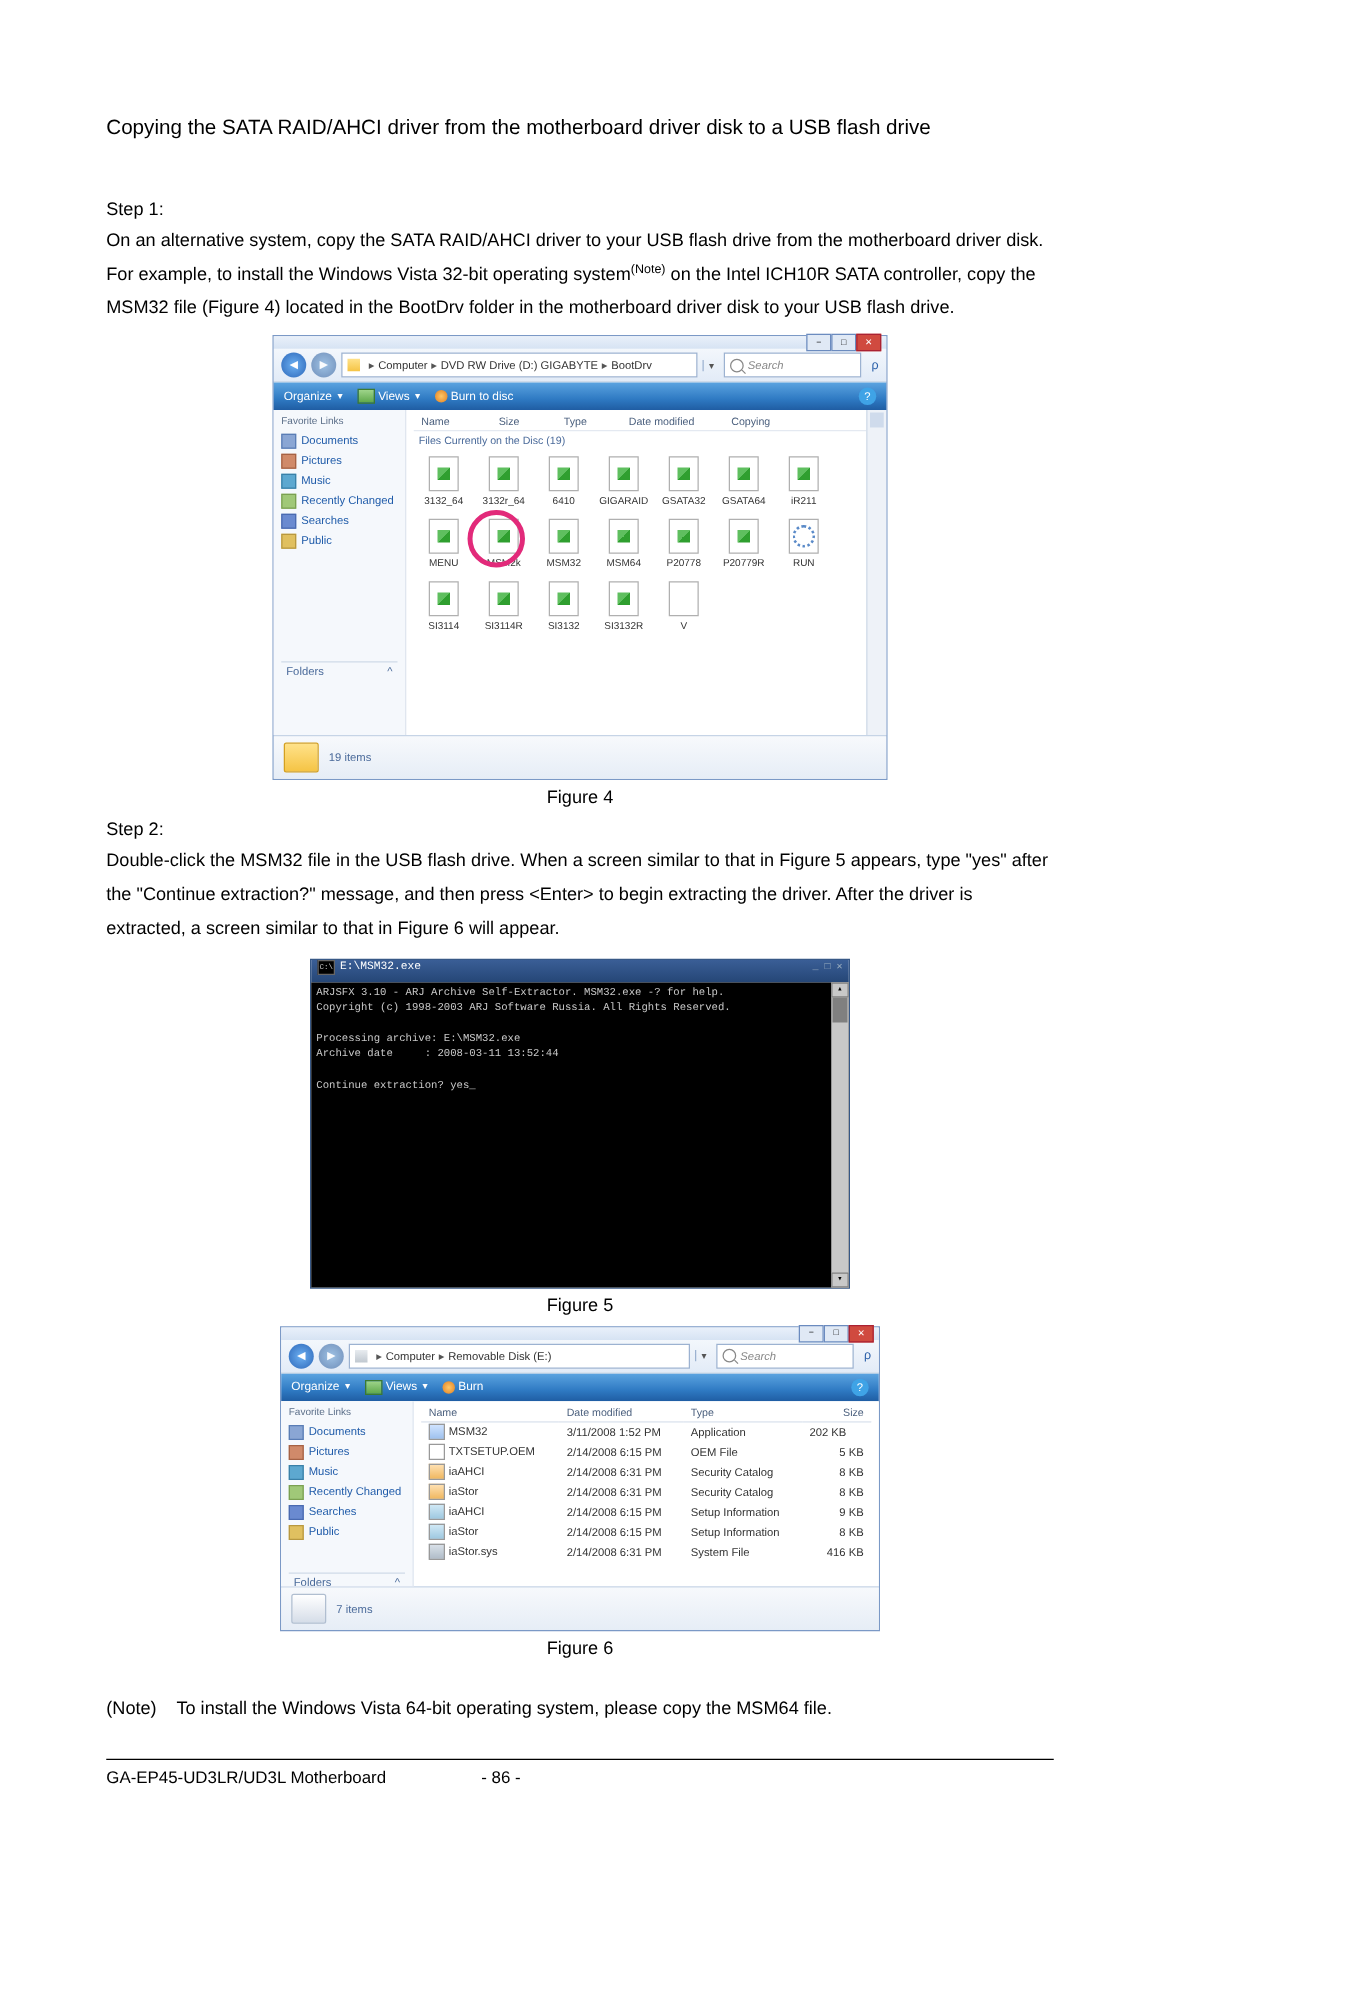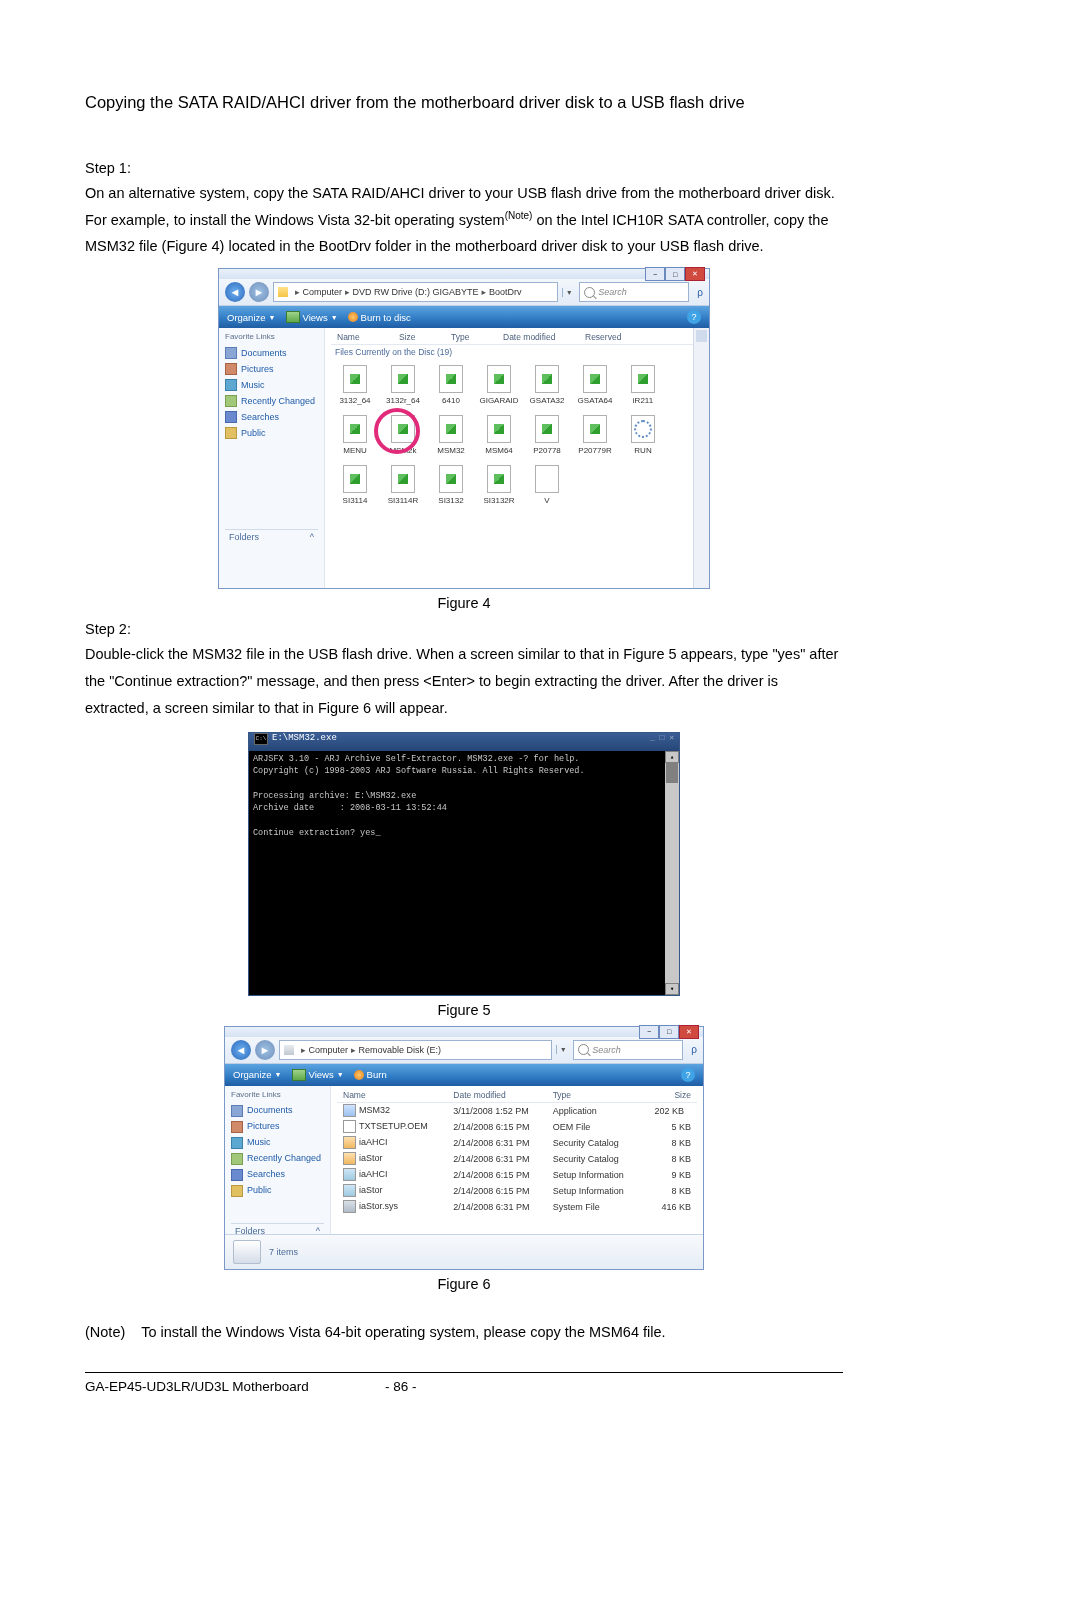--- a/index.html
+++ b/index.html
@@ -119,21 +119,21 @@
 .exp-body.tall { height: 260px; }
 .exp-body.med { height: 148px; }
 .sidebar {
   width: 93px;
   border-right: 1px solid #e0e6ef;
   padding: 4px 6px;
   font-size: 9px;
   background: #f5f8fc;
 }
 .sb-head { color:#5c6f89; font-size:8px; margin-bottom:4px;}
-.sb-item { display:flex; align-items:flex-end; gap:4px; color:#1f5ba9; padding:2px 0; line-height:1.3;}
+.sb-item { display:flex; align-items:center; gap:4px; color:#1f5ba9; padding:2px 0; line-height:1.3;}
 .sb-ico { width:10px; height:10px; display:inline-block;}
 .sb-doc { background:#8aa6d4; border:1px solid #5a7db5;}
 .sb-pic { background:#d08a6a; border:1px solid #a56245;}
 .sb-mus { background:#5da8d0; border:1px solid #3a80a8;}
 .sb-rec { background:#a0c878; border:1px solid #7ba052;}
 .sb-sea { background:#6a8ad0; border:1px solid #4a6ab0;}
 .sb-pub { background:#e0c060; border:1px solid #b89840;}
 .folders-toggle { margin-top: 18px; font-size:9px; color:#4a6a9a; display:flex; justify-content:space-between; padding:2px 4px; border-top:1px solid #d0dae8;}
 .content { flex:1; position:relative; overflow:hidden; padding: 2px 6px 0 6px;}
 .cols { display:flex; font-size:8.5px; color:#4a5f7d; border-bottom:1px solid #e4e9f1; padding:2px 0;}
@@ -271,21 +271,21 @@
             <span>Folders</span>
             <span>^</span>
           </div>
       </div>
       <div class="content">
         <div class="cols">
           <span class="c" style="width:50px">Name</span>
           <span class="c" style="width:40px">Size</span>
           <span class="c" style="width:40px">Type</span>
           <span class="c" style="width:70px">Date modified</span>
-          <span class="c" style="width:50px">Reserved</span>
+          <span class="c" style="width:50px">Copying</span>
         </div>
         <div class="group-head">Files Currently on the Disc (19)</div>
         <div class="icon-grid" id="f4-grid" style="position:relative;">
             <div class="icon-item">
               <div class="file-ico">
                 <div class="sq"></div>
               </div>
               <span>3132_64</span>
             </div>
             <div class="icon-item">
@@ -391,20 +391,24 @@
               <span>SI3132R</span>
             </div>
             <div class="icon-item">
               <div class="file-ico blank"></div>
               <span>V</span>
             </div>
           </div>
         <div class="circle-highlight" style="left:49px; top:80px;"></div>
         <div class="scrollbar-v"></div>
       </div>
+    </div>
+    <div class="exp-statusbar">
+      <div class="folder-ico"></div>
+      <span>19 items</span>
     </div>
   </div>
   <div class="figure-caption">Figure 4</div>
 
   <div class="step-label">Step 2:</div>
   <div class="body-text">
     <span>Double-click the </span><span>MSM32</span><span> file in the USB flash drive. When a screen similar to that in Figure 5 appears, type "yes" after the "Continue extraction?" message, and then press &lt;Enter&gt; to begin extracting the driver. After the driver is extracted, a screen similar to that in Figure 6 will appear.</span>
   </div>
 
   <div class="console">
@@ -507,21 +511,21 @@
             <th style="width:90px">Date modified</th>
             <th style="width:85px">Type</th>
             <th style="width:45px;text-align:right">Size</th>
           </tr>
             </thead>
           <tbody id="f6-rows">
               <tr>
                 <td><span class="fico app"></span>MSM32</td>
                 <td>3/11/2008 1:52 PM</td>
                 <td>Application</td>
-                <td style="text-align:center">202 KB</td>
+                <td style="text-align:left">202 KB</td>
               </tr>
               <tr>
                 <td><span class="fico txt"></span>TXTSETUP.OEM</td>
                 <td>2/14/2008 6:15 PM</td>
                 <td>OEM File</td>
                 <td style="text-align:right">5 KB</td>
               </tr>
               <tr>
                 <td><span class="fico cat"></span>iaAHCI</td>
                 <td>2/14/2008 6:31 PM</td>

